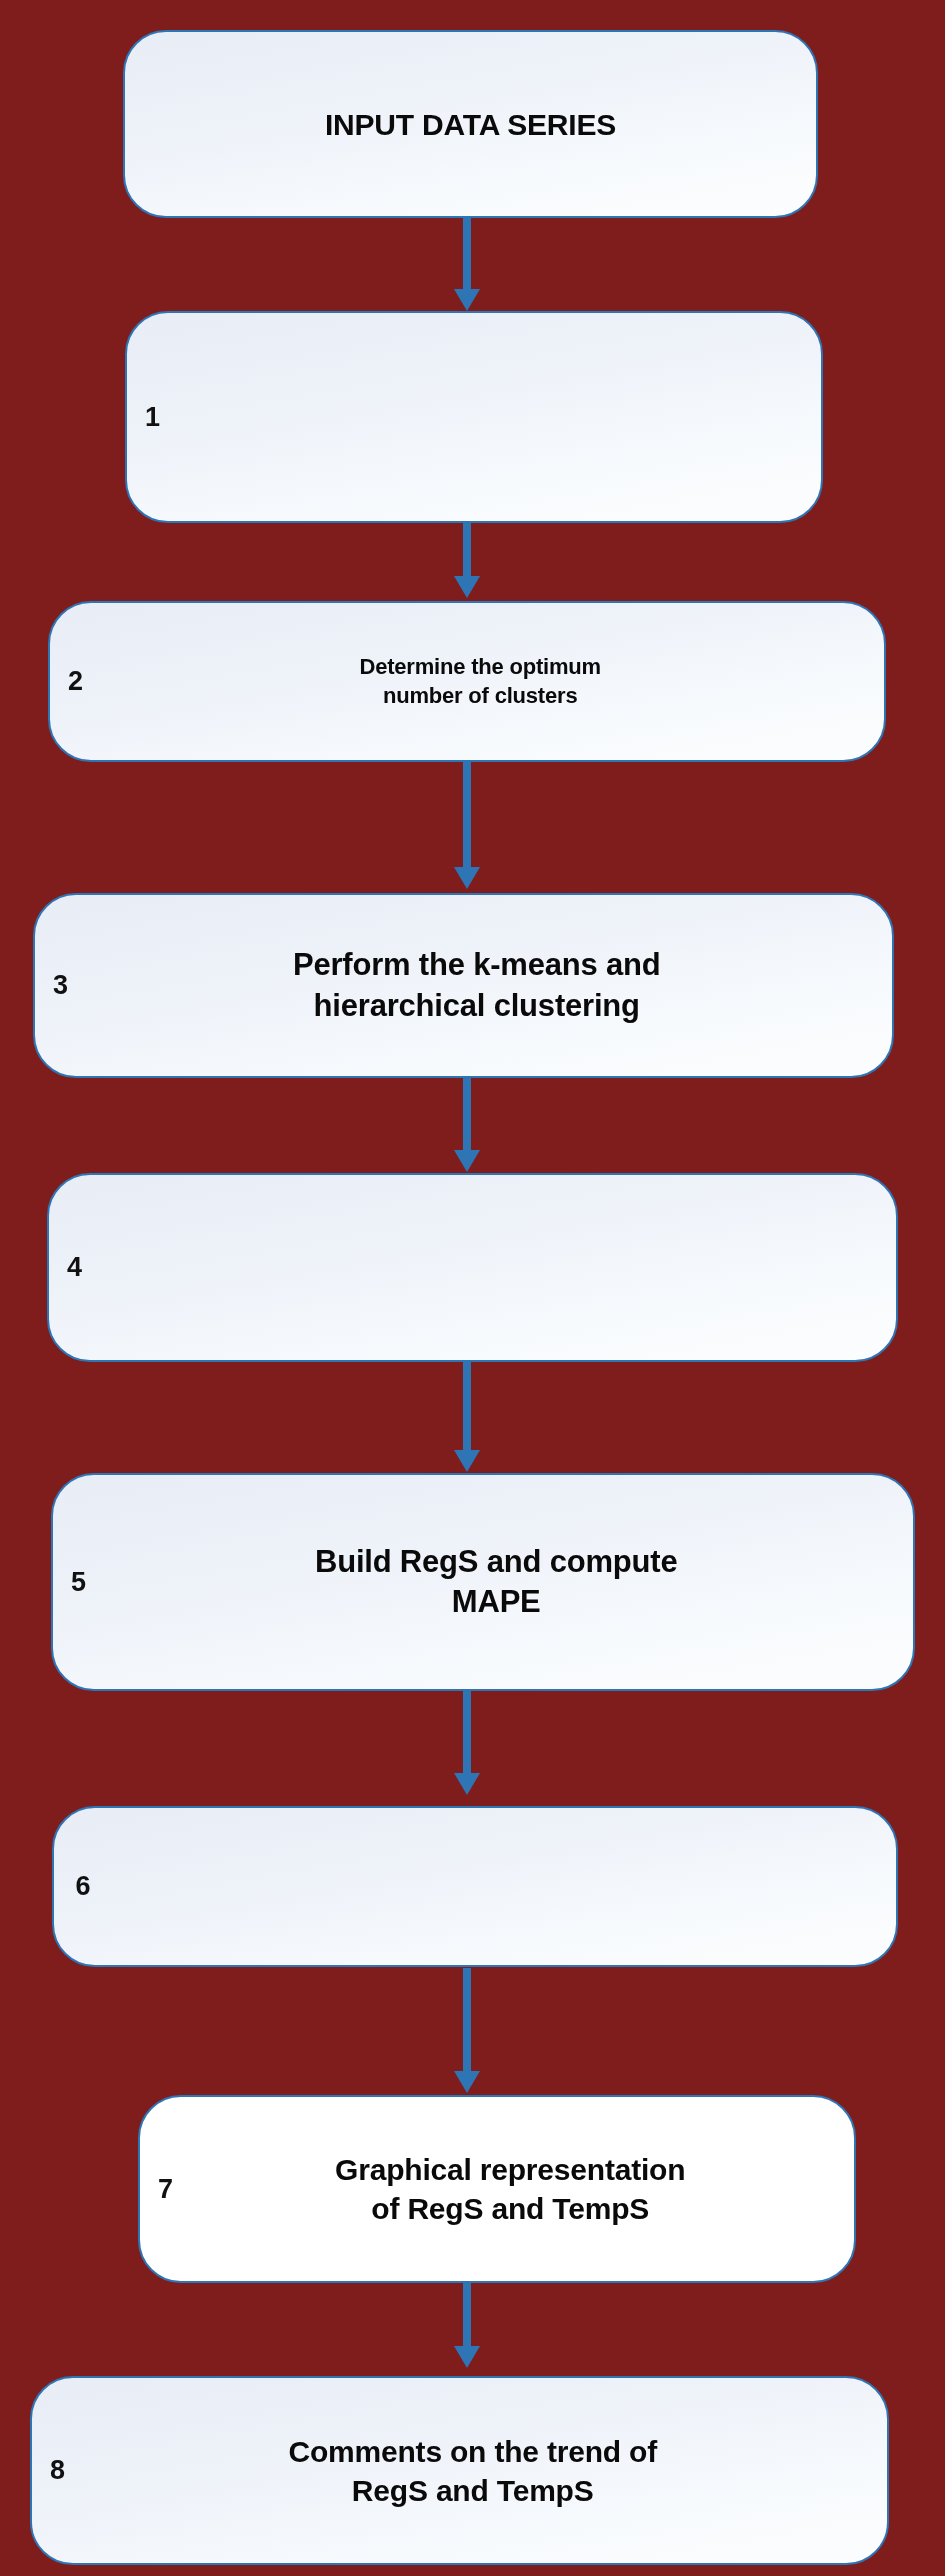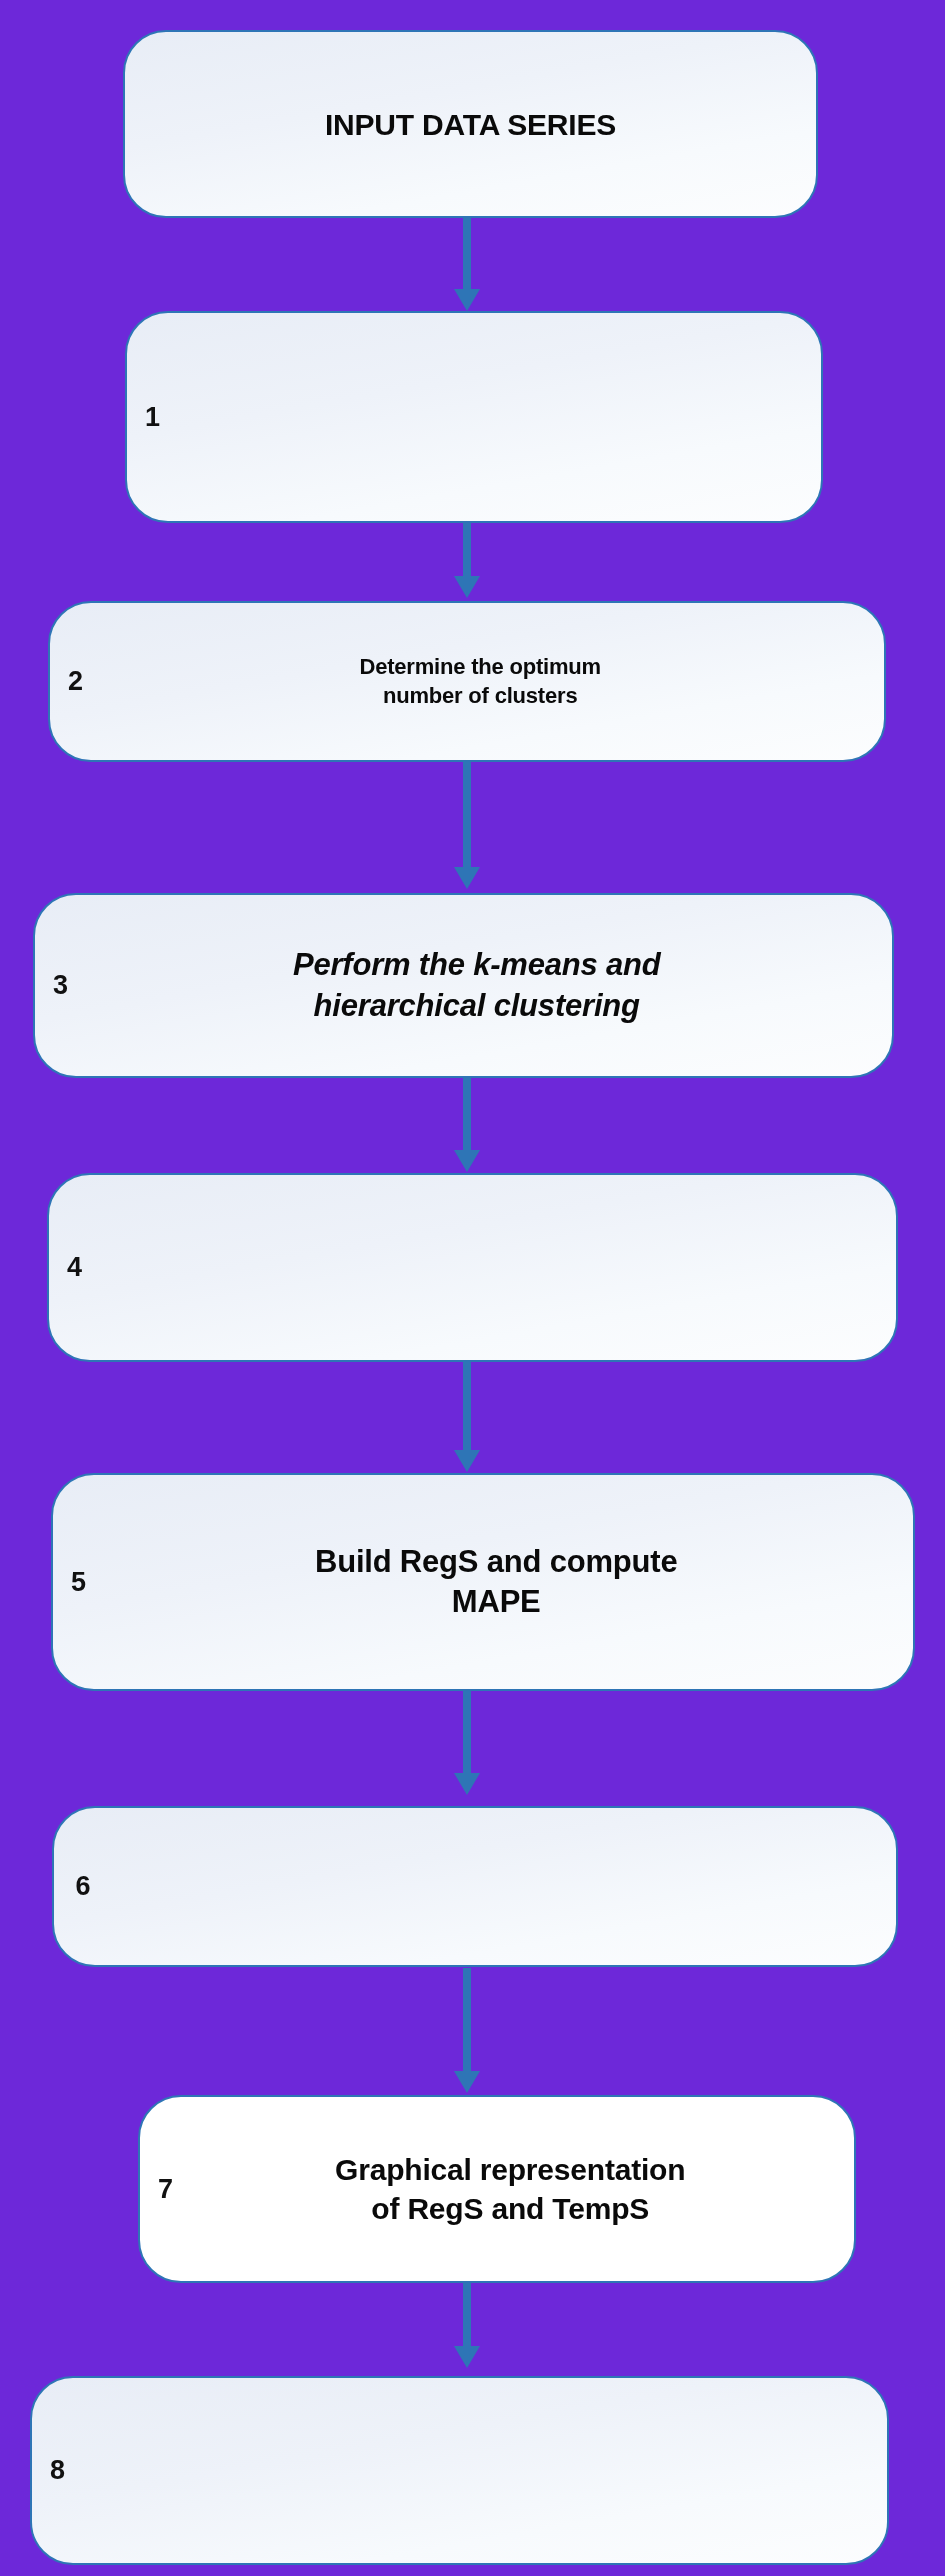--- a/index.html
+++ b/index.html
@@ -11,21 +11,21 @@
     width: 946px;
     height: 2576px;
     font-family: "Liberation Sans", "DejaVu Sans", sans-serif;
     overflow: hidden;
   }
 
   #flow {
     position: relative;
     width: 946px;
     height: 2576px;
-    background: #6d28d9;
+    background: #7f1d1d;
   }
 
   
   .node {
     position: absolute;
     box-sizing: border-box;
     border: 2.1px solid #2e75b6;
     border-radius: 43px;
     background: linear-gradient(170deg, #e8edf6 0%, #eef2f9 38%, #f7fafd 72%, #fcfdfe 100%);
     display: flex;
@@ -116,21 +116,21 @@
 number of clusters</div>
   </div>
 
   <div class="arrow" style="left:467px; top:762px;">
     <div class="shaft" style="height:105px;"></div>
     <div class="head" style="top:105px;"></div>
   </div>
 
   <div class="node" style="left:33px; top:893px; width:861px; height:185px;">
     <div class="node-num">3</div>
-    <div class="node-label" style="font-size:31px;font-style:italic;">Perform the k-means and
+    <div class="node-label" style="font-size:31px;">Perform the k-means and
 hierarchical clustering</div>
   </div>
 
   <div class="arrow" style="left:467px; top:1078px;">
     <div class="shaft" style="height:72px;"></div>
     <div class="head" style="top:72px;"></div>
   </div>
 
   <div class="node" style="left:47px; top:1173px; width:851px; height:189px;">
     <div class="node-num">4</div>
@@ -167,16 +167,18 @@
 of RegS and TempS</div>
   </div>
 
   <div class="arrow" style="left:467px; top:2282px;">
     <div class="shaft" style="height:64px;"></div>
     <div class="head" style="top:64px;"></div>
   </div>
 
   <div class="node" style="left:30px; top:2376px; width:859px; height:189px;">
     <div class="node-num">8</div>
+    <div class="node-label" style="font-size:30px;">Comments on the trend of
+RegS and TempS</div>
   </div>
 
 </div>
 
 
 </body></html>

